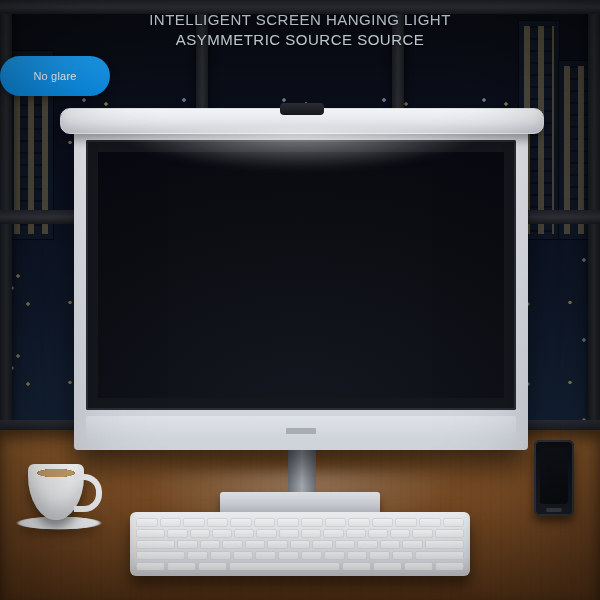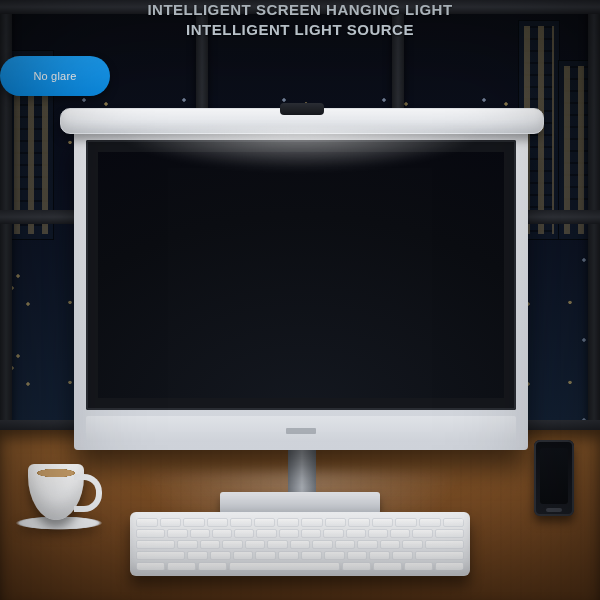--- a/index.html
+++ b/index.html
@@ -106,23 +106,23 @@
   .kb-row { display:flex; gap:2px; height:9px; margin-bottom:2px; }
   .kb-row span { flex:1; background:linear-gradient(#fff,#f0f2f5); border:1px solid #dfe2e7; border-radius:2px; }
   .kb-row .w15{flex:1.5} .kb-row .w2{flex:2} .kb-row .w25{flex:2.5} .kb-row .w6{flex:6}
 
   
   .desk-glow{ position:absolute; left:110px; bottom:10px; width:380px; height:120px; pointer-events:none;
               background:radial-gradient(60% 100% at 50% 0%, rgba(255,255,255,.28), rgba(255,255,255,0) 70%);
               filter:blur(6px); }
 
   
-  .heading { position:absolute; left:0; right:0; top:0; text-align:center;
+  .heading { position:absolute; left:0; right:0; top:10px; text-align:center;
              color:#dfeaf3; font-size:15px; line-height:20px; letter-spacing:.5px;
-             text-shadow:0 1px 2px rgba(0,0,0,.6); font-weight:700; }
+             text-shadow:0 1px 2px rgba(0,0,0,.6); font-weight:400; }
   .pill-row { position:absolute; top:56px; left:0; right:0; display:flex; justify-content:space-between; gap:20px; }
   .pill { width:110px; height:40px; border-radius:22px; background:linear-gradient(#1ea6ff,#0b8de6);
           display:flex; align-items:center; justify-content:center; text-align:center;
           color:#fff; font-size:11px; line-height:13px; padding:0 10px; box-sizing:border-box;
           box-shadow:0 4px 8px rgba(0,0,0,.35); letter-spacing:.2px; }
 
   
   .vignette{ position:absolute; inset:0; pointer-events:none;
              box-shadow: inset 0 0 140px rgba(0,0,0,.55); }
 </style>
@@ -238,21 +238,21 @@
           <span class="w15"></span>
           <span class="w15"></span>
           <span class="w15"></span>
           <span class="w15"></span>
         </div>
     </div>
   </div>
 
   <div class="heading">
     <div>INTELLIGENT SCREEN HANGING LIGHT</div>
-    <div>INTELLIGENT LIGHT SOURCE</div>
+    <div>ASYMMETRIC SOURCE SOURCE</div>
   </div>
 
   <div class="pill-row">
     <div class="pill">No glare</div>
   </div>
 
   <div class="vignette"></div>
 </div>
 
 </body></html>

